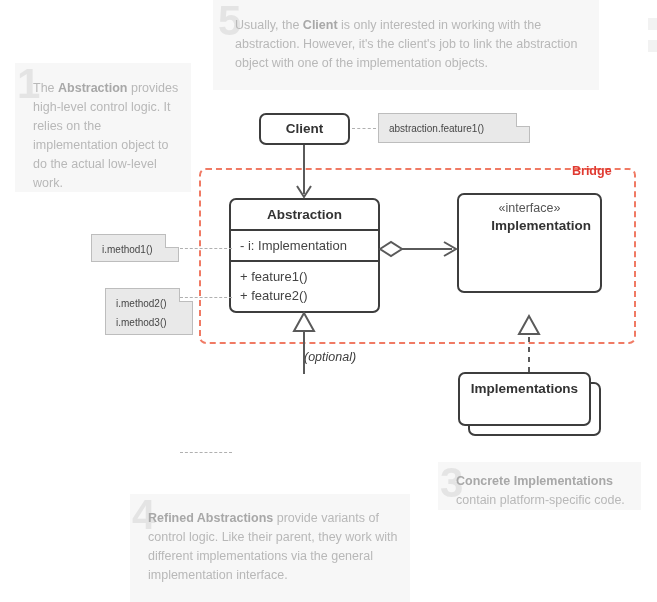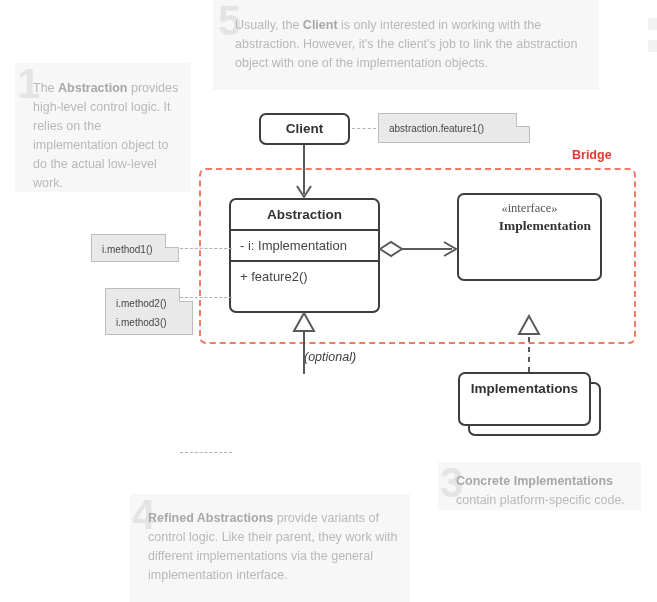--- a/index.html
+++ b/index.html
@@ -172,44 +172,45 @@
 
   <div class="edge-deco" style="left:648px; top:18px; width:9px; height:12px;"></div>
   <div class="edge-deco" style="left:648px; top:40px; width:9px; height:12px;"></div>
 
   <div class="anno" style="left:15px; top:63px; width:176px; height:129px;">
     <span class="num" style="left:2px; top:2px;">1</span>
     <span class="txt" style="left:18px; top:16px; width:152px;"><span>The </span><b>Abstraction</b><span> provides high-level control logic. It relies on the implementation object to do the actual low-level work.</span></span>
   </div>
 
   <div id="bridge-box" style="left:199px; top:168px; width:437px; height:176px;"></div>
-  <div id="bridge-label" style="left:572px; top:148px;">Bridge</div>
+  <div id="bridge-label" style="left:572px; top:164px;">Bridge</div>
 
   <div class="uml" style="left:259px; top:113px; width:91px; height:32px;">
     <div class="row head" style="padding-top:4px;">Client</div>
   </div>
 
   <div class="note" style="left:378px; top:113px; width:152px; height:30px;">
     <span class="fold"></span>
     <span>abstraction.feature1()</span>
   </div>
 
   <div class="dash-h" style="left:352px; top:128px; width:24px;"></div>
 
   <div class="uml" style="left:229px; top:198px; width:151px; height:115px;">
     <div class="row head">Abstraction</div>
     <div class="row">
       <div>- i: Implementation</div>
     </div>
     <div class="row">
+      <div>+ feature1()</div>
       <div>+ feature2()</div>
     </div>
   </div>
 
-  <div class="uml" style="left:457px; top:193px; width:145px; height:88px;font-family:Liberation Serif, serif;">
+  <div class="uml" style="left:457px; top:193px; width:145px; height:100px;">
     <div class="row head">
       <span class="stereo">«interface»</span>
       <span class="nm">Implementation</span>
     </div>
   </div>
 
 
   <div class="stack-plate" style="left:468px; top:382px; width:133px; height:54px;"></div>
   <div class="uml" style="left:458px; top:372px; width:133px; height:54px;">
     <div class="row head" style="padding-top:6px; line-height:18px;">

